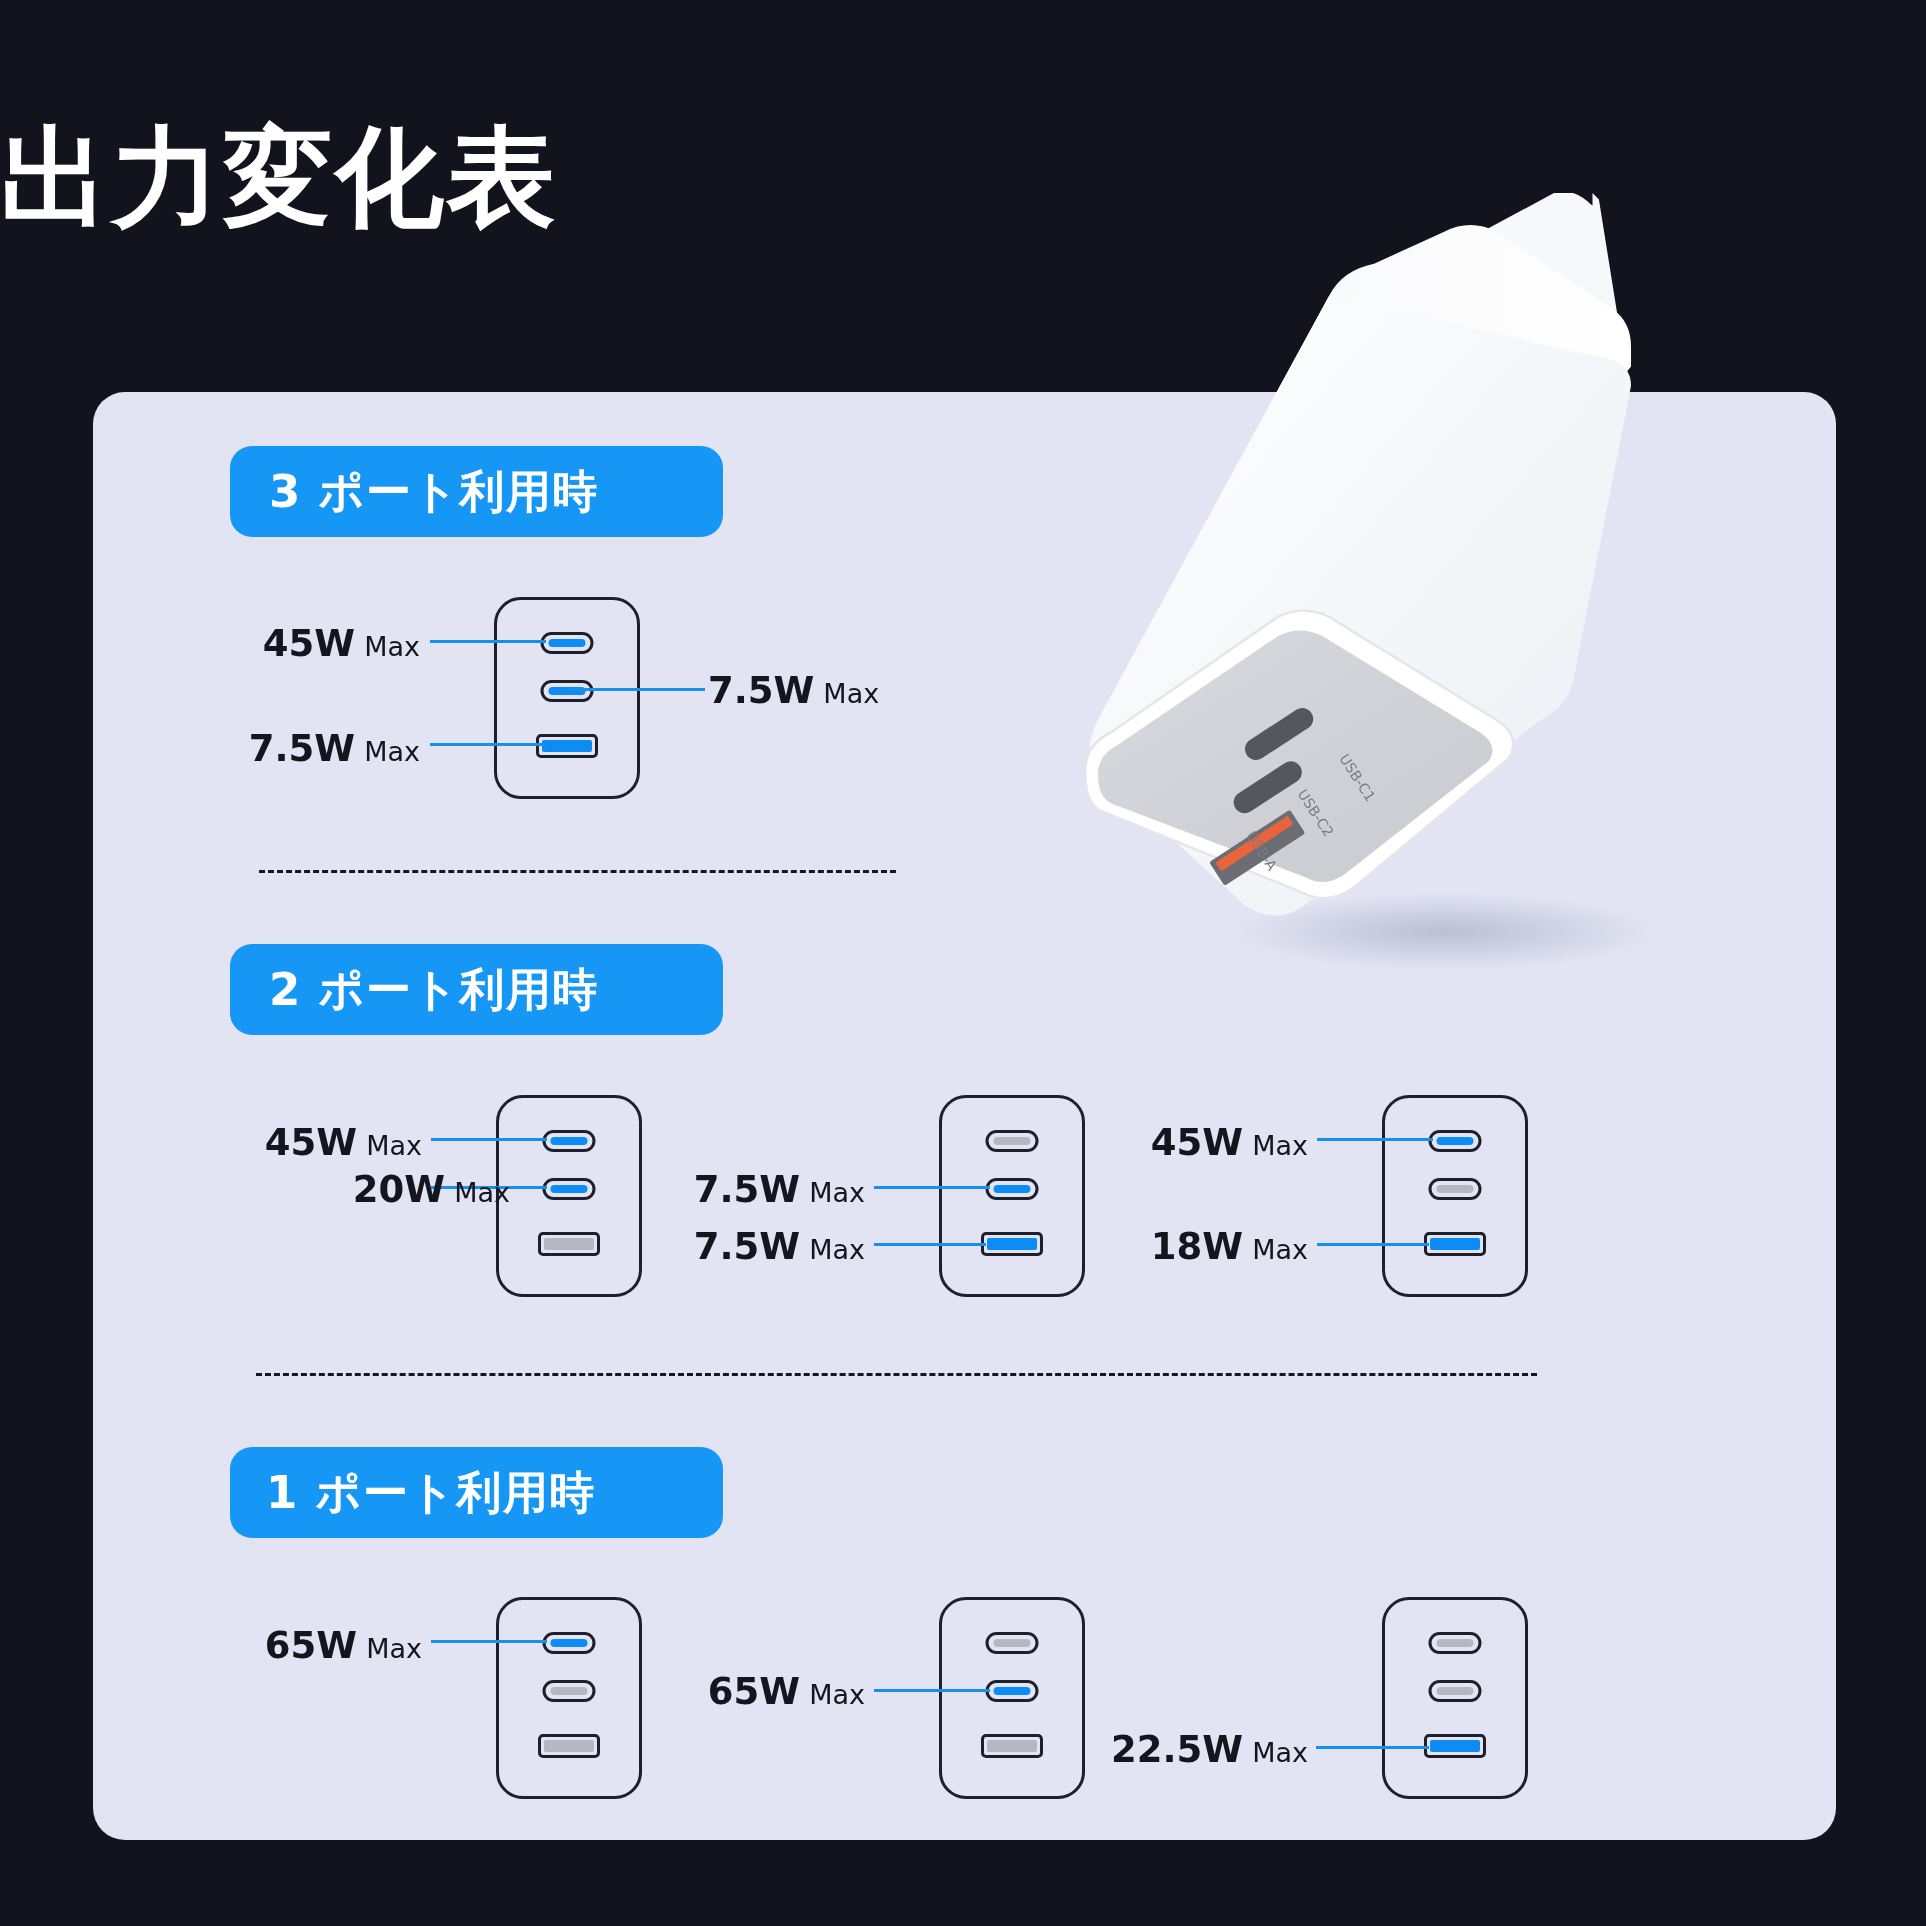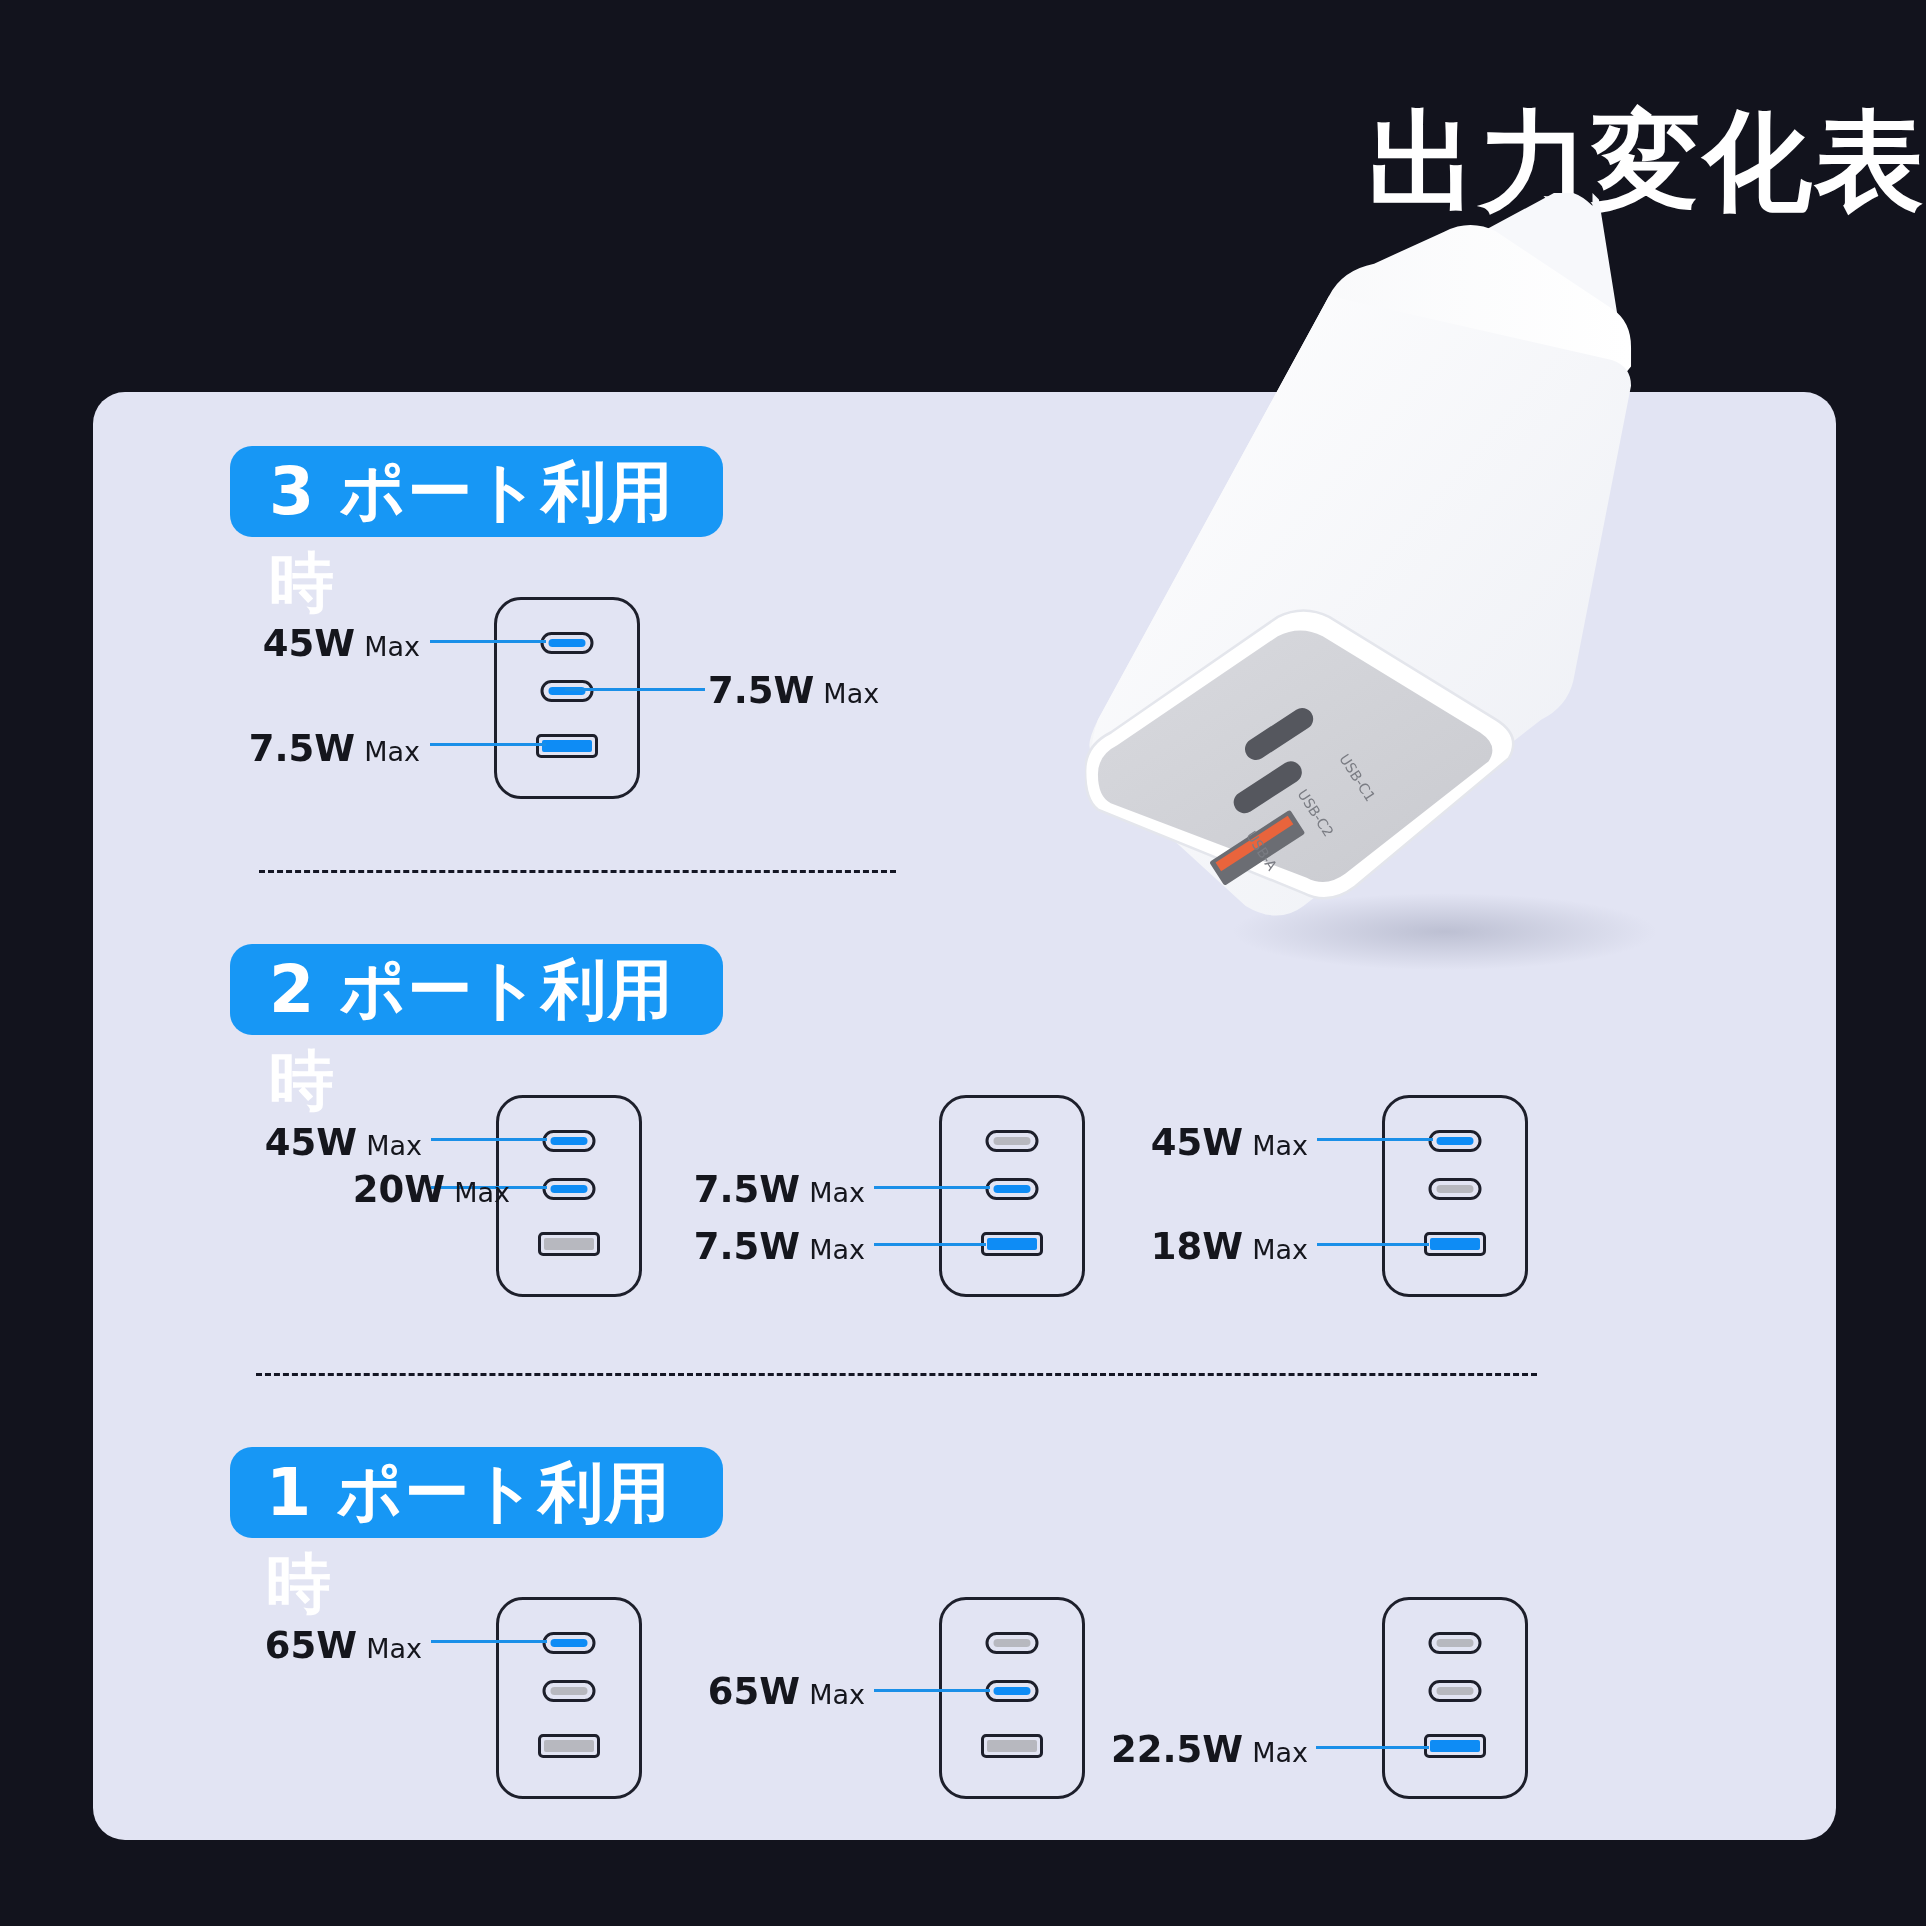--- a/index.html
+++ b/index.html
@@ -6,43 +6,43 @@
   html, body { width: 1926px; height: 1926px; }
   body {
     background: #12131d;
     position: relative;
     overflow: hidden;
     font-family: "DejaVu Sans", "Liberation Sans", sans-serif;
   }
   .title {
     position: absolute;
     left: 0; width: 1926px;
-    top: 98px;
-    text-align: right;
+    top: 114px;
+    text-align: left;
     color: #ffffff;
     font-size: 109px;
     font-weight: bold;
     letter-spacing: 2.6px;
     line-height: 128px;
   }
   .panel {
     position: absolute;
     left: 93px; top: 392px;
     width: 1743px; height: 1448px;
     background: #e2e4f3;
     border-radius: 32px;
   }
   .badge {
     position: absolute;
     left: 230px;
     width: 493px; height: 91px;
     background: #1797f5;
     border-radius: 22px;
     color: #ffffff;
-    font-size: 65px;
+    font-size: 45px;
     font-weight: bold;
     line-height: 91px;
     padding-left: 39px;
     letter-spacing: 1.3px;
   }
   .divider {
     position: absolute;
     height: 0;
     border-top: 3.2px dashed #141624;
   }

